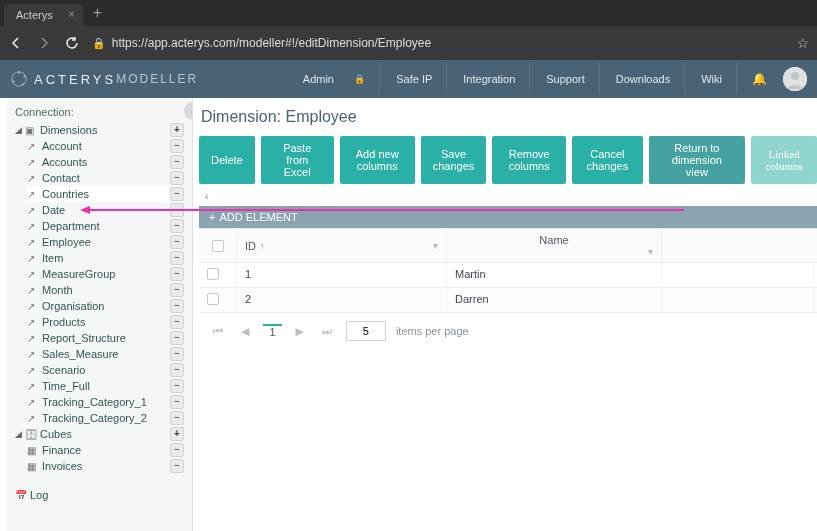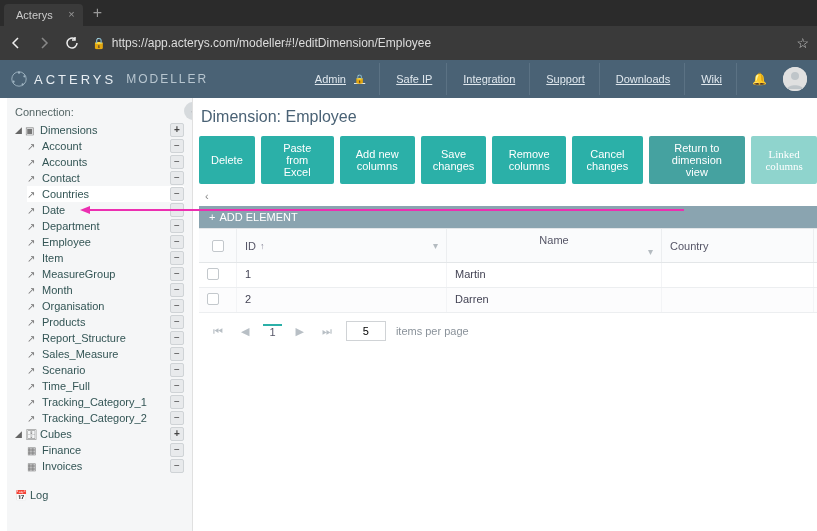--- a/index.html
+++ b/index.html
@@ -9,23 +9,23 @@
 .tab-close { position:absolute; right:8px; top:4px; color:#999; cursor:pointer; }
 .new-tab { color:#999; font-size:16px; padding:0 10px 4px; cursor:pointer; }
 .chrome-bar { background:#3a3a3a; height:34px; display:flex; align-items:center; padding:0 8px; gap:12px; color:#eee; }
 .nav-btn { width:16px; height:16px; display:flex; align-items:center; justify-content:center; cursor:pointer; }
 .url-bar { flex:1; display:flex; align-items:center; gap:6px; font-size:12px; color:#ddd; }
 .url-bar .lock { font-size:11px; }
 .star { color:#ccc; font-size:14px; }
 .app-header { background:#4a6275; height:38px; display:flex; align-items:center; padding:0 10px; color:#e8eef3; }
 .logo { display:flex; align-items:center; gap:6px; letter-spacing:3px; font-size:13px; }
 .logo-mark { width:18px; height:18px; }
-.sub-brand { font-size:12px; color:#b8c6d0; letter-spacing:2px; margin-left:10px; }
+.sub-brand { font-size:12px; color:#b8c6d0; letter-spacing:2px; }
 .header-nav { margin-left:auto; display:flex; align-items:center; gap:2px; }
-.header-nav-item { padding:10px 14px; font-size:11px; color:#e0e8ee; cursor:pointer; display:flex; align-items:center; gap:8px; border-right:1px solid #5b7284;text-decoration:underline; }
+.header-nav-item { padding:10px 14px; font-size:11px; color:#e0e8ee; cursor:pointer; display:flex; align-items:center; gap:20px; border-right:1px solid #5b7284; }
 .header-nav-item:last-child { border-right:none; }
 .bell,.avatar { width:26px; height:26px; display:flex; align-items:center; justify-content:center; margin-left:8px; }
 .avatar { background:#e0e0e0; border-radius:50%; width:24px; height:24px; }
 .main { display:flex; height:433px;padding-left:7px; }
 .sidebar { width:186px; background:#f5f6f7; border-right:1px solid #e0e0e0; padding:8px; position:relative; overflow:hidden; }
 .collapse-toggle { position:absolute; top:4px; right:-10px; width:18px; height:18px; background:#d6dadd; border-radius:50%; display:flex; align-items:center; justify-content:center; font-size:10px; color:#555; cursor:pointer; z-index:5; }
 .conn-label { font-size:11px; color:#566; margin-bottom:4px; }
 .conn-select { width:100%; border:1px solid #d0d3d6; background:#fff; padding:4px 6px; font-size:11px; color:#555; margin-bottom:12px; position:relative; }
 .conn-select::after { content:"▾"; position:absolute; right:6px; top:4px; color:#888; font-size:9px; }
 .tree-item { display:flex; align-items:center; padding:1px 0; font-size:11px; color:#355; }
@@ -292,23 +292,20 @@
           </div>
         <div class="cell col-id">
             <span>ID</span>
             <span class="sort-icon">↑</span>
             <span class="filter-icon">▾</span>
           </div>
         <div class="cell col-name">
             <span>Name</span>
             <span class="filter-icon">▾</span>
           </div>
-        <div class="cell col-country">
-            <span>Country</span>
-          </div>
       </div>
       <div id="grid-body">
           <div class="grid-row">
             <div class="cell col-chk"><span class="chk"></span></div>
             <div class="cell col-id">1</div>
             <div class="cell col-name">Martin</div>
             <div class="cell col-country"></div>
           </div>
           <div class="grid-row">
             <div class="cell col-chk"><span class="chk"></span></div>

